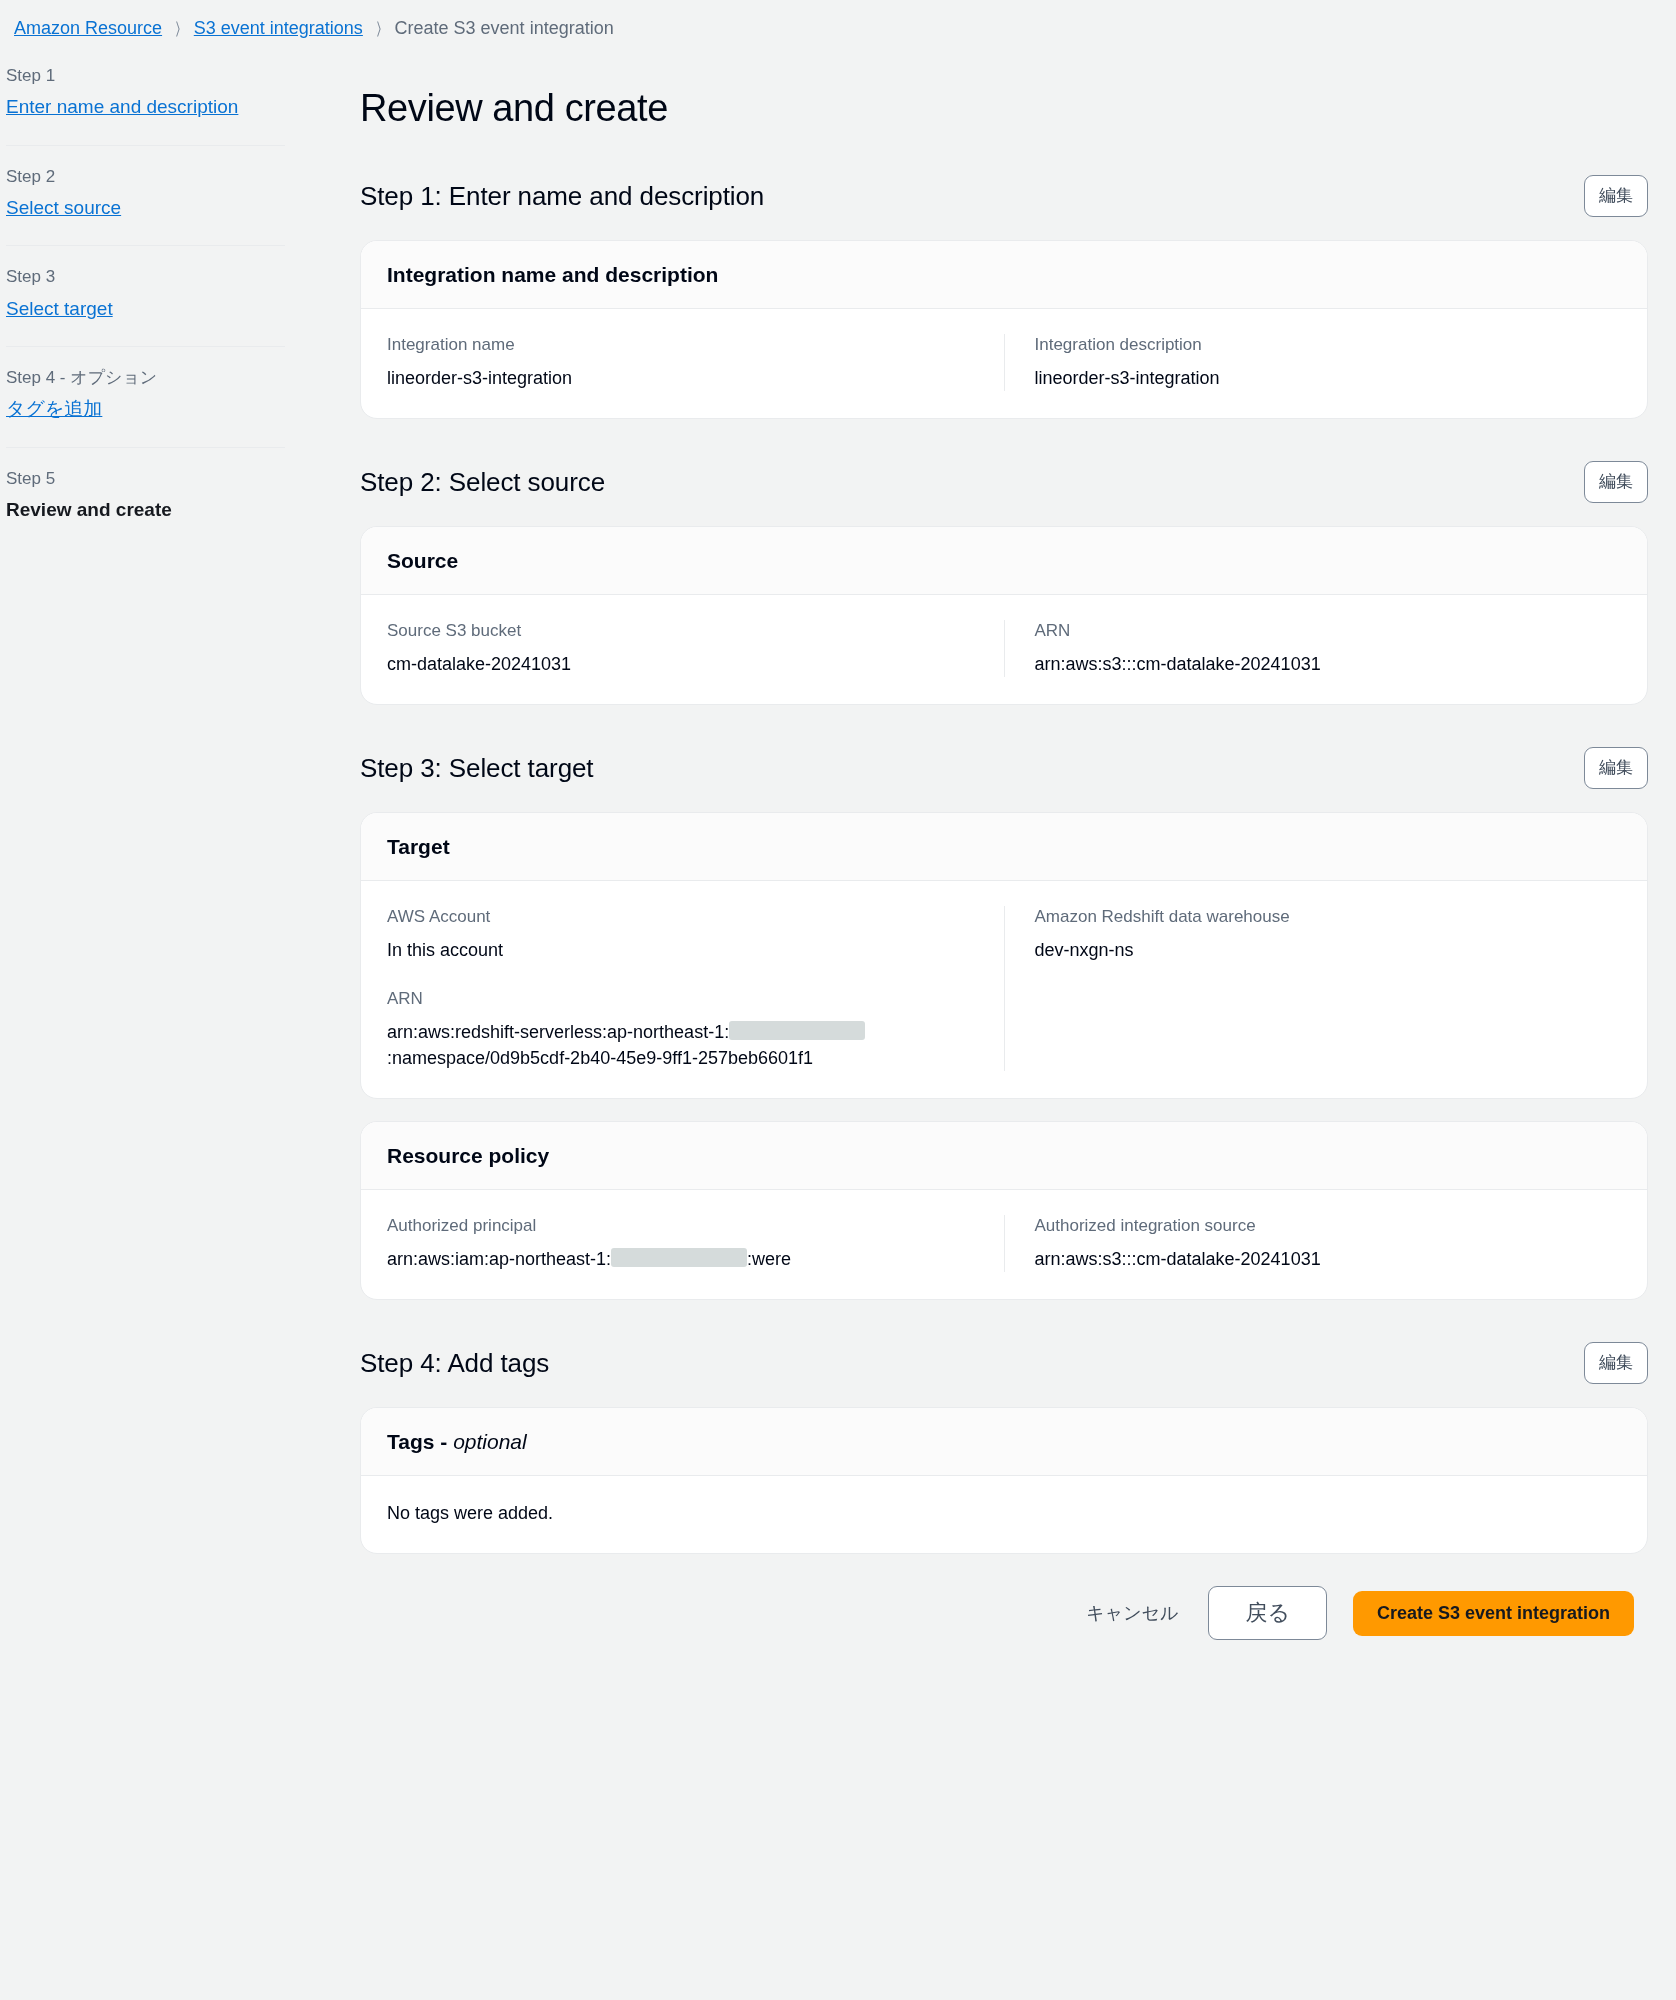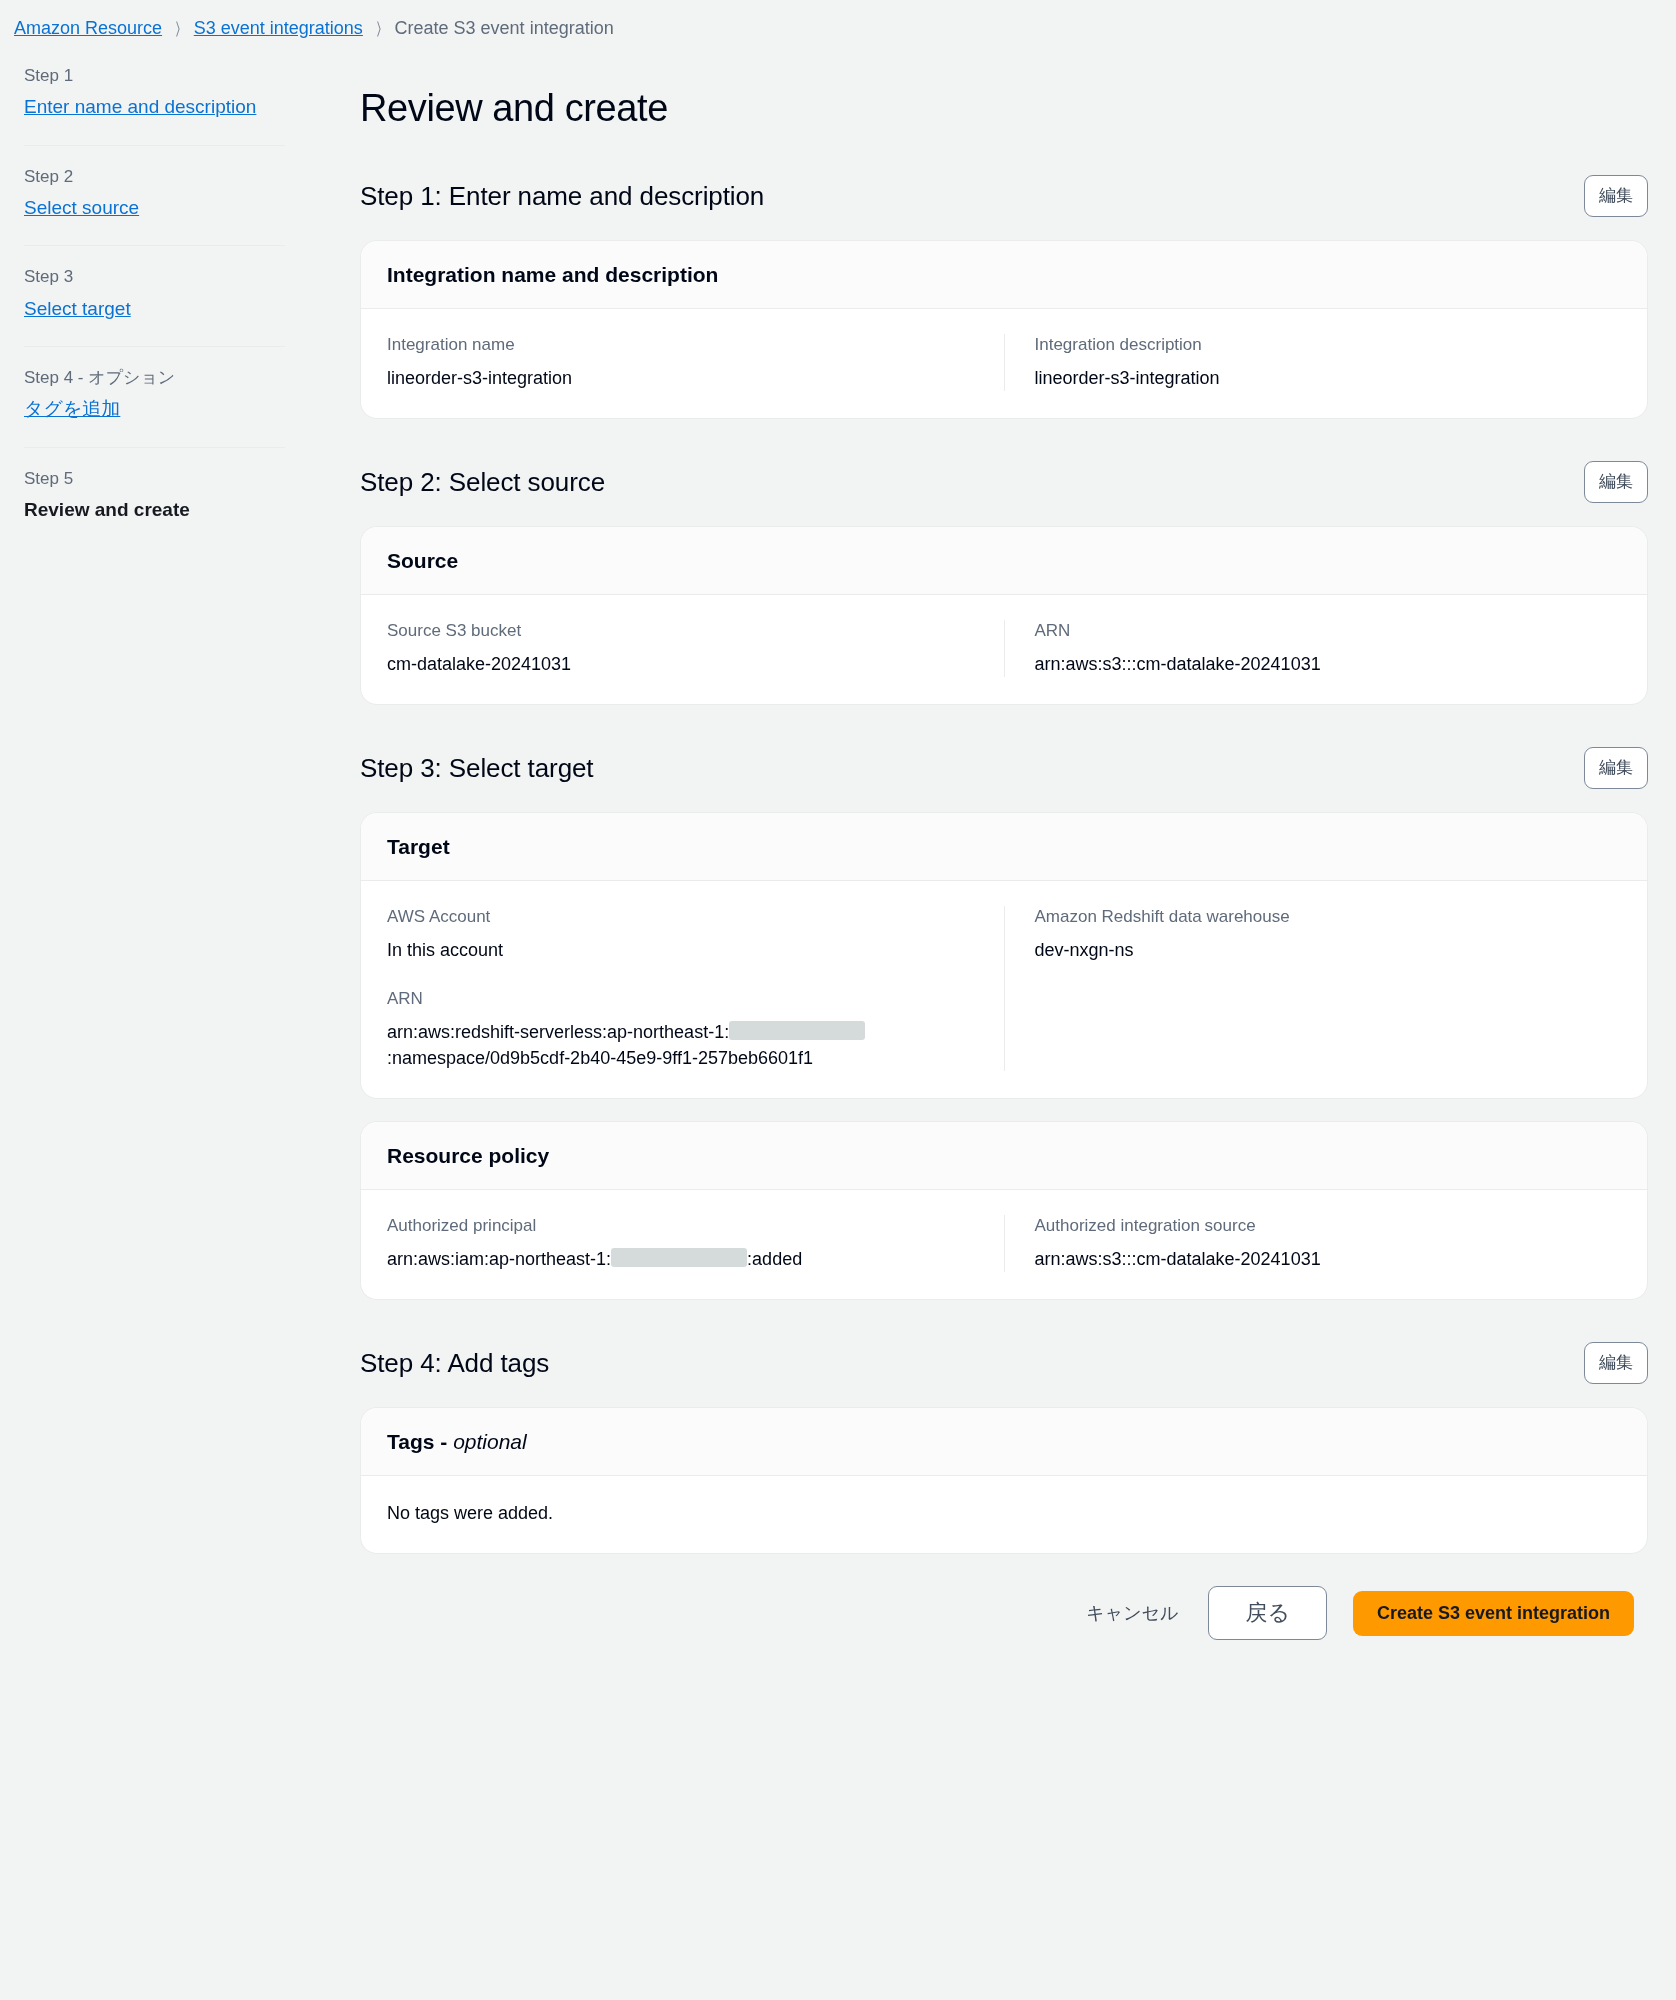--- a/index.html
+++ b/index.html
@@ -38,21 +38,21 @@
     display: inline-block;
   }
 
   
   .page { display: flex; align-items: flex-start; }
 
   
   .sidebar {
     width: 330px;
     flex: 0 0 330px;
-    padding: 12px 0 0 24px;
+    padding: 12px 0 0 6px;
   }
   .nav-step { padding: 0 0 4px 0; }
   .nav-step-num {
     font-size: 17px;
     color: #5f6b7a;
     margin-bottom: 7px;
     line-height: 1.3;
   }
   .nav-step-label {
     font-size: 19px;
@@ -364,21 +364,21 @@
 
       <div class="card">
         <div class="card-header">
           <div class="card-title">Resource policy</div>
         </div>
         <div class="card-body">
           <div class="kv-grid">
             <div class="kv-col">
               <div class="kv-item">
                 <div class="kv-label">Authorized principal</div>
-                <div class="kv-value"><span>arn:aws:iam:ap-northeast-1:</span><span class="redact"></span><span>:added</span></div>
+                <div class="kv-value"><span>arn:aws:iam:ap-northeast-1:</span><span class="redact"></span><span>:were</span></div>
               </div>
             </div>
             <div class="kv-divider"></div>
             <div class="kv-col right">
               <div class="kv-item">
                 <div class="kv-label">Authorized integration source</div>
                 <div class="kv-value">arn:aws:s3:::cm-datalake-20241031</div>
               </div>
             </div>
           </div>

